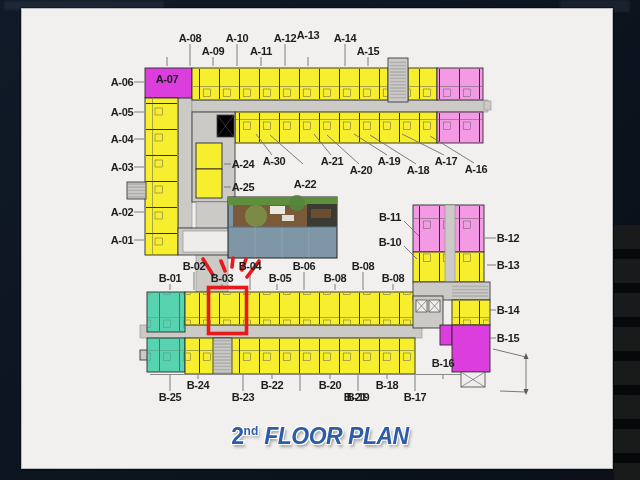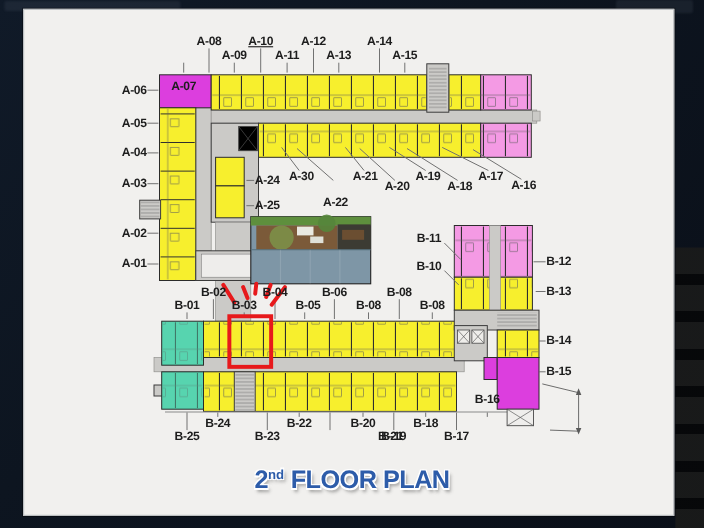--- a/index.html
+++ b/index.html
@@ -26,21 +26,21 @@
   .ray{stroke:var(--c-highlight,#e7191b);stroke-width:3.6;stroke-linecap:round;fill:none;}
   .ulabel{position:absolute;transform:translate(-50%,-50%);
           font:700 11px "Liberation Sans",sans-serif;color:var(--c-label,#1d1d1d);
           letter-spacing:-.3px;white-space:nowrap;}
   .title{position:absolute;left:195px;top:423px;width:250px;text-align:center;
          font:700 23px "Liberation Sans",sans-serif;color:var(--c-title_blue,#2d5ca9);
          letter-spacing:-.5px;
          text-shadow:-1px -1px 0 #fff,1px -1px 0 #fff,-1px 1px 0 #fff,1px 1px 0 #fff,
                      2px 3px 3px rgba(60,60,60,.45);}
   .title .sup{font-size:12px;vertical-align:9px;letter-spacing:0;}
-  .title .rest{margin-left:6px;}
+  .title .rest{margin-left:6px;font-style:italic;}
 </style>
 </head>
 <body>
 
 <div class="stage">
   <div class="ghost" style="left:4px;top:1px;width:160px;height:9px;"></div>
   <div class="ghost" style="left:560px;top:0;width:70px;height:12px;"></div>
   <div class="bg-windows"></div>
 
   <div class="page"></div>
@@ -168,24 +168,24 @@
   <div id="labels">
       <span class="ulabel" style="left: 122px; top: 82px;">A-06</span>
       <span class="ulabel" style="left: 122px; top: 112px;">A-05</span>
       <span class="ulabel" style="left: 122px; top: 139px;">A-04</span>
       <span class="ulabel" style="left: 122px; top: 167px;">A-03</span>
       <span class="ulabel" style="left: 122px; top: 212px;">A-02</span>
       <span class="ulabel" style="left: 122px; top: 240px;">A-01</span>
       <span class="ulabel" style="left: 167px; top: 51px; margin-top: 28px;">A-07</span>
       <span class="ulabel" style="left: 190px; top: 38px;">A-08</span>
       <span class="ulabel" style="left: 213px; top: 51px;">A-09</span>
-      <span class="ulabel" style="left: 237px; top: 38px; text-decoration: underline;">A-10</span>
+      <span class="ulabel" style="left: 237px; top: 38px;">A-10</span>
       <span class="ulabel" style="left: 261px; top: 51px;">A-11</span>
       <span class="ulabel" style="left: 285px; top: 38px;">A-12</span>
-      <span class="ulabel" style="left: 308px; top: 51px;">A-13</span>
+      <span class="ulabel" style="left: 308px; top: 35px;">A-13</span>
       <span class="ulabel" style="left: 345px; top: 38px;">A-14</span>
       <span class="ulabel" style="left: 368px; top: 51px;">A-15</span>
       <span class="ulabel" style="left: 243px; top: 164px;">A-24</span>
       <span class="ulabel" style="left: 243px; top: 187px;">A-25</span>
       <span class="ulabel" style="left: 274px; top: 161px;">A-30</span>
       <span class="ulabel" style="left: 305px; top: 184px; text-align: right;">A-22</span>
       <span class="ulabel" style="left: 332px; top: 161px;">A-21</span>
       <span class="ulabel" style="left: 361px; top: 170px;">A-20</span>
       <span class="ulabel" style="left: 389px; top: 161px;">A-19</span>
       <span class="ulabel" style="left: 418px; top: 170px;">A-18</span>

